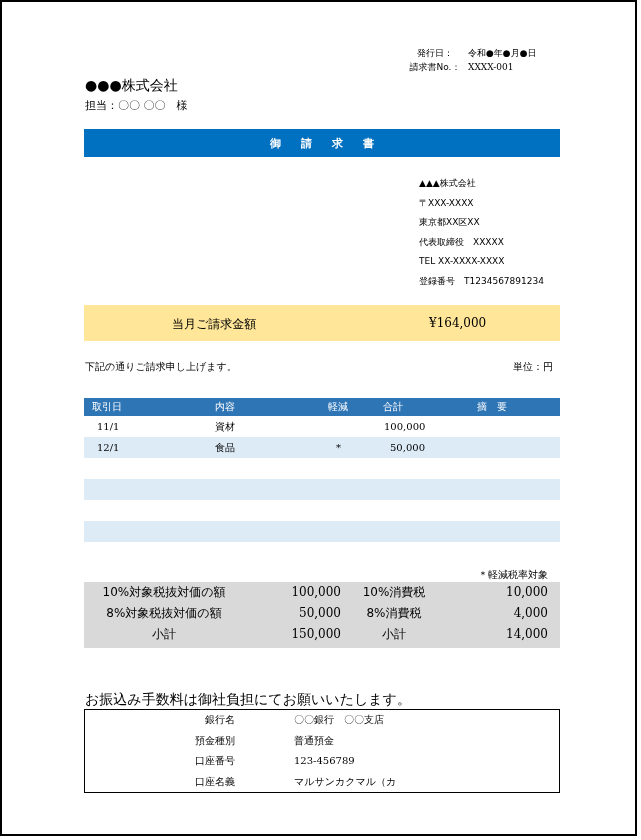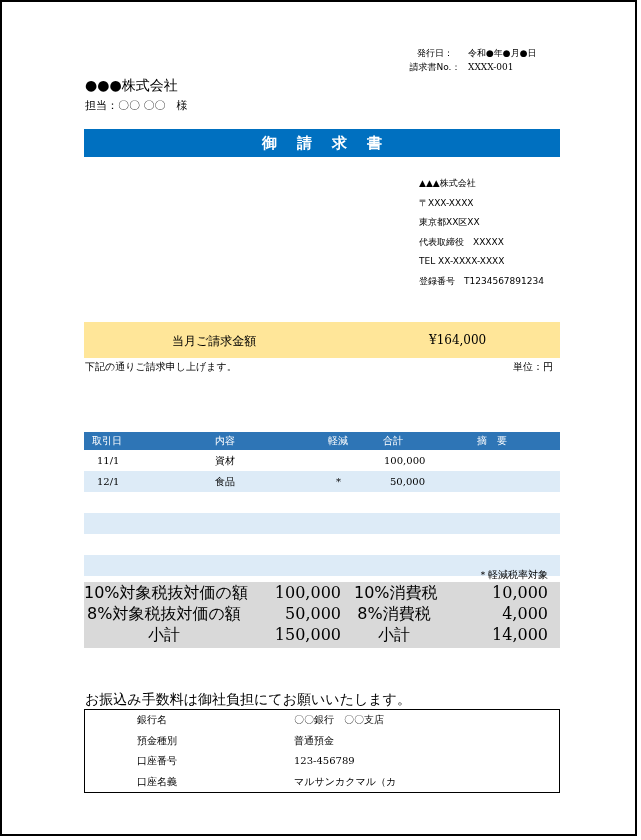--- a/index.html
+++ b/index.html
@@ -22,75 +22,74 @@
   .meta-row { display: flex; text-align: center; }
   .meta-row .lbl { width: 66px; }
 
   .client-name { left: 83px; top: 75px; font-size: 14px; }
   .client-contact { left: 83px; top: 96px; font-size: 11px; }
 
   .title-bar {
     left: 82px; top: 127px; width: 476px; height: 28px;
     background: #0070C0; color: #fff;
     display: flex; align-items: center; justify-content: center;
-    font-size: 15px; font-weight: bold; letter-spacing: 20px;
+    font-size: 11px; font-weight: bold; letter-spacing: 20px;
   }
   .title-bar span { padding-left: 20px; }
 
   .issuer { left: 417px; top: 172px; font-size: 9px; line-height: 19.5px; }
 
   .amount-box {
-    left: 82px; top: 320px; width: 476px; height: 36px;
+    left: 82px; top: 303px; width: 476px; height: 36px;
     background: #FFE699; font-size: 12px;
   }
   .amount-box .lbl { position: absolute; left: 88px; top: 11px; }
   .amount-box .val { position: absolute; left: 345px; top: 11px; }
 
   .intro { left: 83px; top: 358px; font-size: 10px; }
   .unit { left: 511px; top: 358px; font-size: 10px; }
 
   .items { left: 82px; top: 396px; width: 476px; }
   .items .hdr {
     height: 18px; background: #2E75B6; color: #fff; font-size: 10px;
     position: relative;
-    margin-top: 34px;
   }
   .items .row { height: 21px; position: relative; font-size: 10px; }
   .items .row.alt { background: #DDEBF7; }
   .cell { position: absolute; top: 0; line-height: 18px; }
   .items .row .cell { line-height: 21px; }
   .c-date { left: 8px; }
   .c-desc { left: 131px; }
   .c-red { left: 244px; }
   .c-total { left: 299px; }
   .c-note { left: 393px; }
   .items .row .c-date { left: 13px; }
   .items .row .c-red { left: 252px; }
   .items .row .c-total { left: 300px; width: 41px; text-align: right; }
 
   .reduced-note { left: 476px; top: 566px; font-size: 10px; }
 
   .tax {
     left: 82px; top: 580px; width: 476px; height: 66px;
-    background: #D9D9D9; font-size: 16px;
+    background: #D9D9D9; font-size: 12px;
   }
   .tax .trow { position: relative; height: 21px; }
   .tax .tcell { position: absolute; top: 0; line-height: 21px; }
   .t-lbl1 { left: 0; width: 160px; text-align: center; }
   .t-val1 { left: 170px; width: 87px; text-align: right; }
   .t-lbl2 { left: 270px; width: 80px; text-align: center; }
   .t-val2 { left: 380px; width: 84px; text-align: right; }
 
   .bank-note { left: 83px; top: 689px; font-size: 14px; }
   .bank {
     left: 82px; top: 707px; width: 476px; height: 84px;
     border: 1px solid #000; box-sizing: border-box; font-size: 10px;
   }
   .bank .brow { position: relative; height: 20.5px; }
-  .bank .blbl { position: absolute; left: 52px; width: 110px; text-align: left; line-height: 20.5px; }
+  .bank .blbl { position: absolute; left: 40px; width: 110px; text-align: right; line-height: 20.5px; }
   .bank .bval { position: absolute; left: 170px; line-height: 20.5px; margin-left: 39px; }
 </style>
 </head>
 <body>
 
 <div class="page">
 
   <div class="abs meta sans">
     <div class="meta-row">
       <span class="lbl">発行日：</span>

